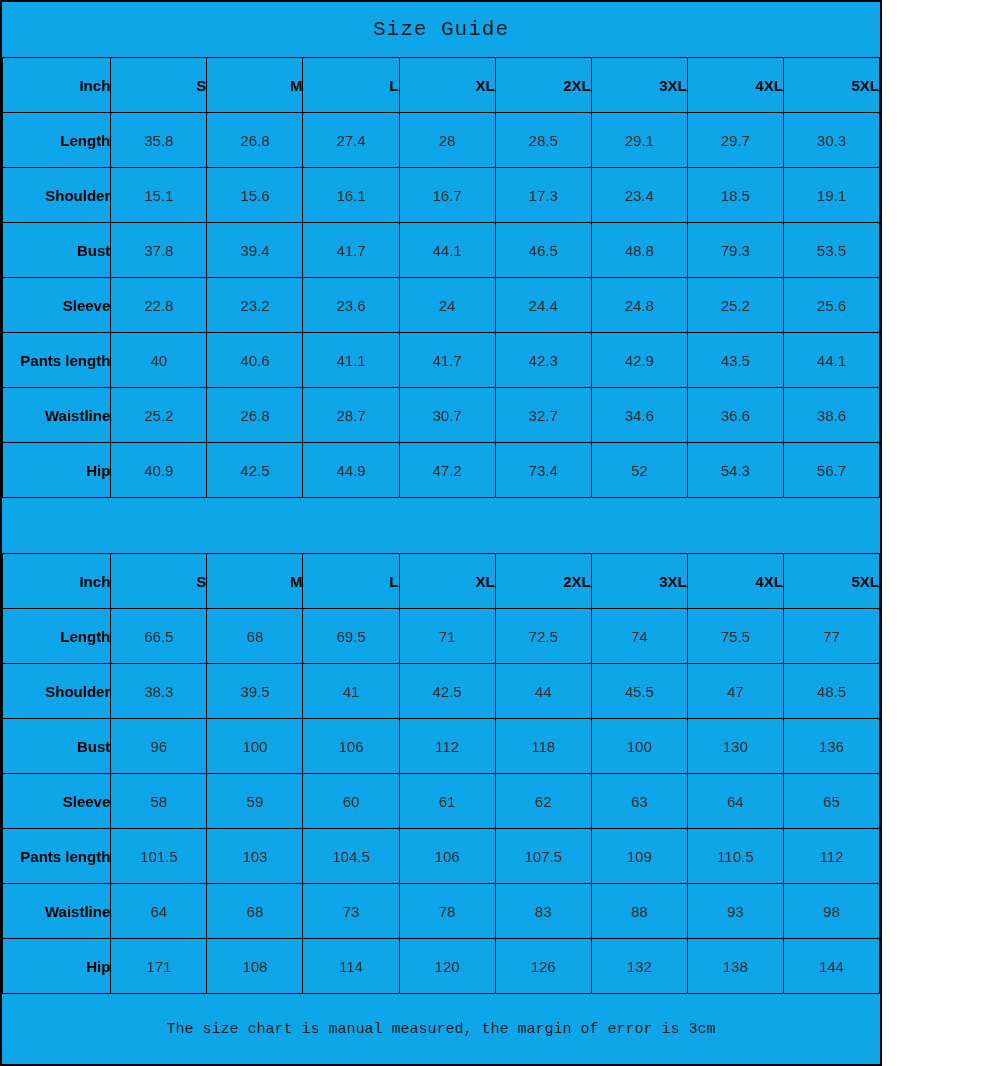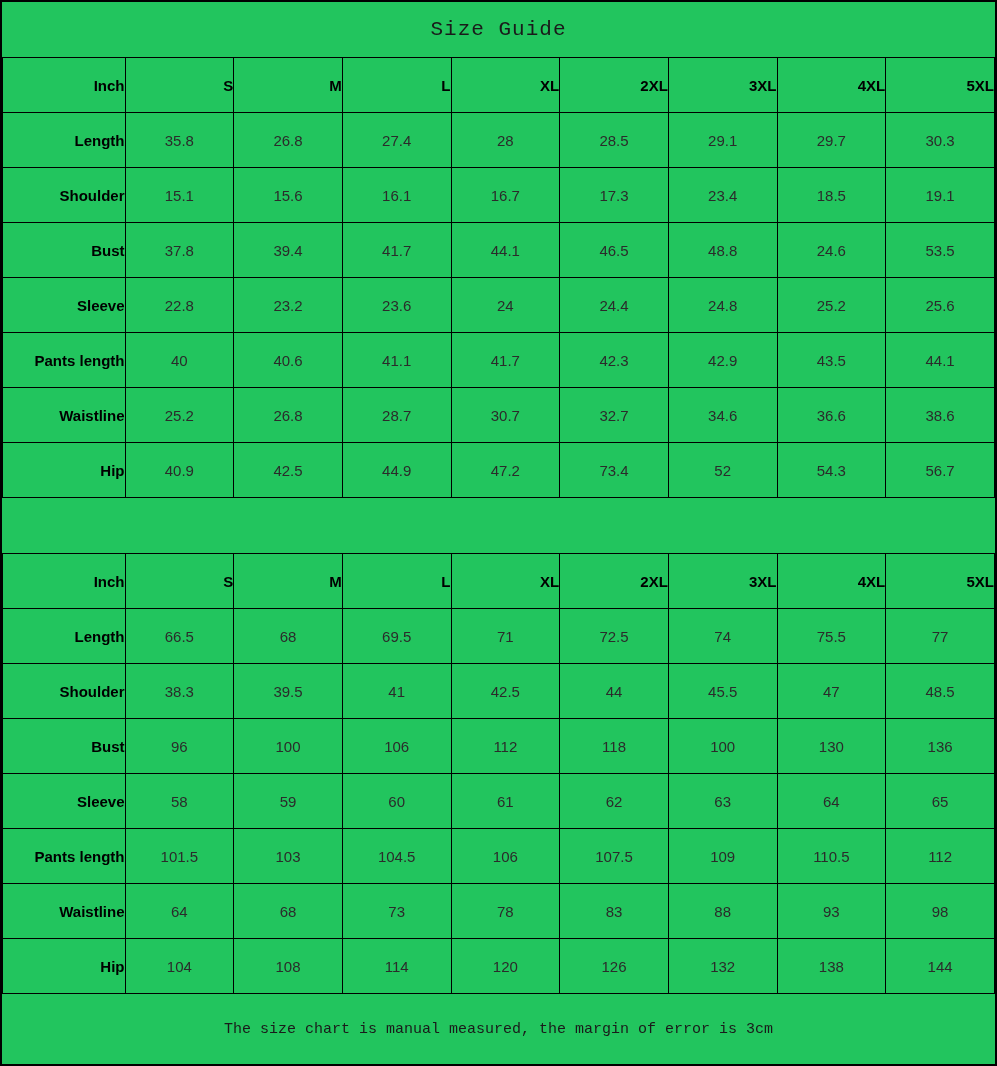--- a/index.html
+++ b/index.html
@@ -1,18 +1,18 @@
 <!DOCTYPE html>
 <html><head>
 <meta charset="utf-8">
 <style>
   html,body{margin:0;padding:0;background:#fff;}
   .sheet{
-    width:997px;height:1066px;box-sizing:border-box;
-    border:2px solid #000;background:#22c55e;
+    width:882px;height:1066px;box-sizing:border-box;
+    border:2px solid #000;background:#0ea5e9;
     display:flex;flex-direction:column;
     font-family:"Liberation Sans", sans-serif;color:#000;
   }
   .title-row{
     flex:0 0 55px;display:flex;align-items:center;justify-content:center;
     font-family:"Liberation Mono","DejaVu Sans Mono",monospace;
     font-size:21px;color:#1a1a1a;letter-spacing:1px;
   }
   table.size-table{
     border-collapse:collapse;table-layout:fixed;width:100%;
@@ -85,21 +85,21 @@
           <td>19.1</td>
         </tr>
         <tr>
           <th>Bust</th>
           <td>37.8</td>
           <td>39.4</td>
           <td>41.7</td>
           <td>44.1</td>
           <td>46.5</td>
           <td>48.8</td>
-          <td>24.6</td>
+          <td>79.3</td>
           <td>53.5</td>
         </tr>
         <tr>
           <th>Sleeve</th>
           <td>22.8</td>
           <td>23.2</td>
           <td>23.6</td>
           <td>24</td>
           <td>24.4</td>
           <td>24.8</td>
@@ -229,21 +229,21 @@
           <td>68</td>
           <td>73</td>
           <td>78</td>
           <td>83</td>
           <td>88</td>
           <td>93</td>
           <td>98</td>
         </tr>
         <tr>
           <th>Hip</th>
-          <td>104</td>
+          <td>171</td>
           <td>108</td>
           <td>114</td>
           <td>120</td>
           <td>126</td>
           <td>132</td>
           <td>138</td>
           <td>144</td>
         </tr>
       </tbody>
     </table>

